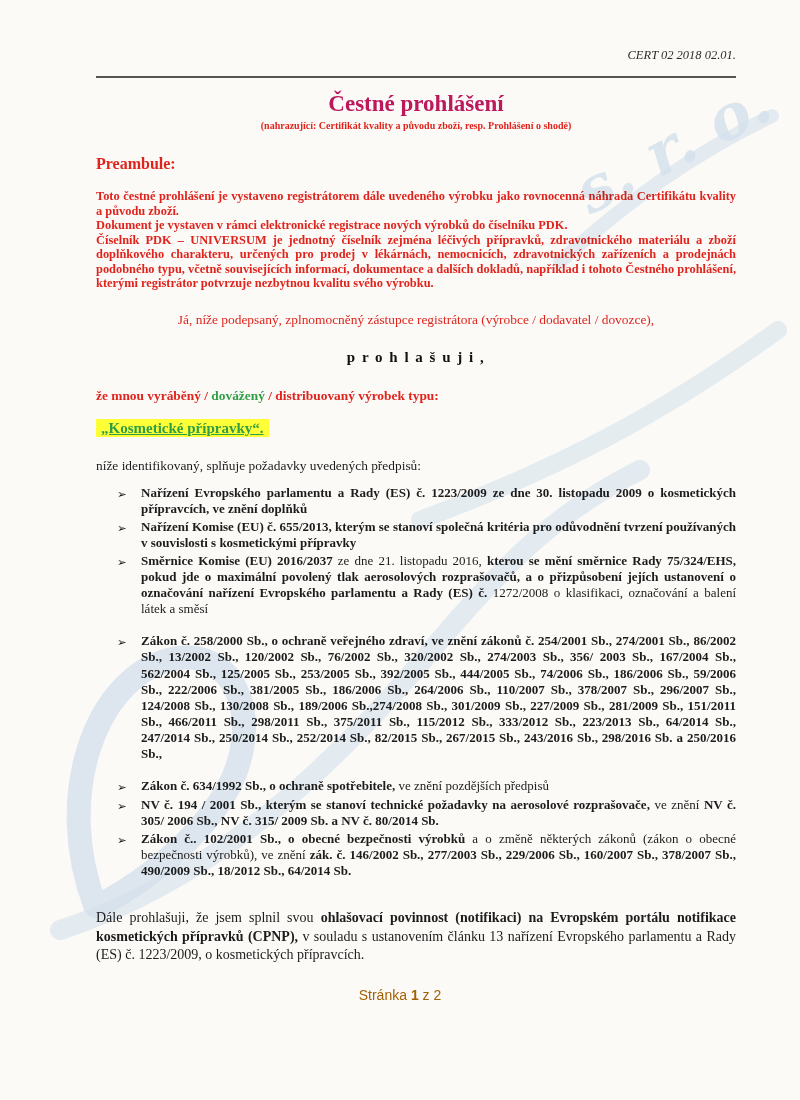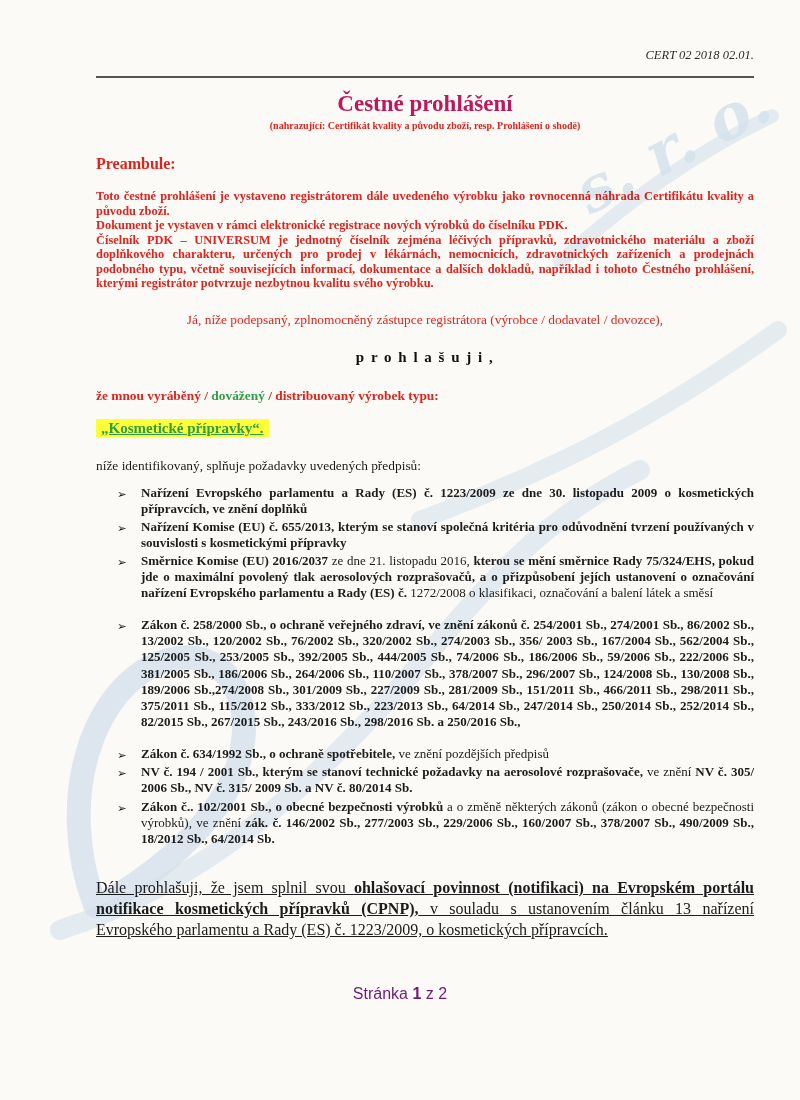--- a/index.html
+++ b/index.html
@@ -2,21 +2,21 @@
 <html lang="cs"><head>
 <meta charset="utf-8">
 <style>
   * { margin:0; padding:0; box-sizing:border-box; }
   html,body { width:800px; height:1100px; }
   body { background:#e9e9e9; font-family:"Liberation Serif", serif; }
 
   .page {
     position:relative; width:800px; height:1100px;
     background:#fbfaf7; color:#1c1c1c; overflow:hidden;
-    padding:48px 46px 0 96px;
+    padding:48px 64px 0 96px;
   }
   .page > * { position:relative; z-index:1; }
 
   .watermark {
     position:absolute; left:0; top:0; width:800px; height:1100px;
     z-index:3; pointer-events:none; mix-blend-mode:multiply; opacity:.55;
   }
 
   .cert-ref { text-align:right; font-style:italic; font-size:12.5px; color:#2b2b2b; }
   .rule { border-top:2px solid #555; margin-top:13px; }
@@ -41,25 +41,25 @@
   .identified { font-size:13.4px; margin-top:21px; }
 
   .regs { list-style:none; margin-top:11px; }
   .regs li { display:flex; gap:8px; font-size:13px; line-height:1.24; margin-top:2px; }
   .regs li.gap { margin-top:16px; }
   .regs .marker { flex:0 0 16px; margin-left:21px; font-size:11.5px; padding-top:2px; color:#111; }
   .regs .li-body { flex:1; text-align:justify; }
 
   .b { font-weight:bold; }
 
-  .closing { font-size:16px; line-height:1.33; text-align:justify; margin-top:30px;text-decoration:underline; }
+  .closing { font-size:14px; line-height:1.33; text-align:justify; margin-top:30px; }
 
   .footer {
     position:absolute; left:0; right:0; bottom:97px; z-index:1;
-    text-align:center; font-family:"Liberation Sans", sans-serif; font-size:16px; color:#701a75;
+    text-align:center; font-family:"Liberation Sans", sans-serif; font-size:14px; color:#a16207;
   }
 </style>
 </head>
 <body>
 
 <div class="page">
 
   <div class="cert-ref">CERT 02 2018 02.01.</div>
   <div class="rule"></div>
 

